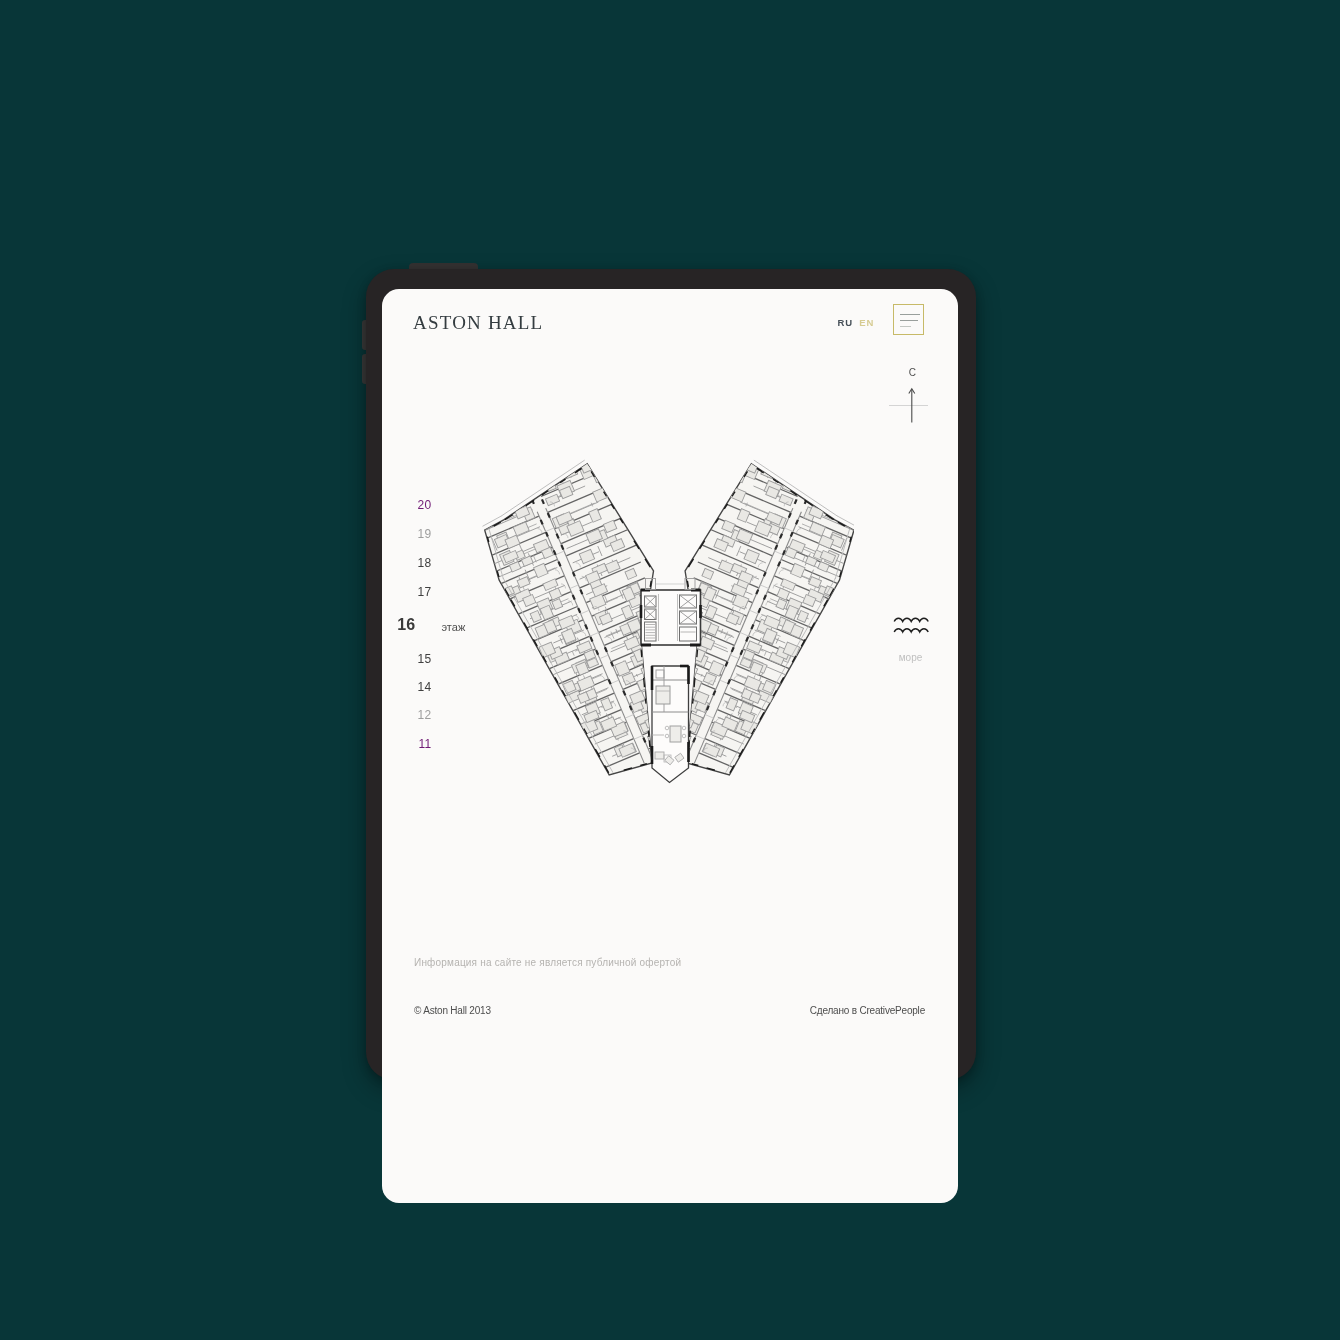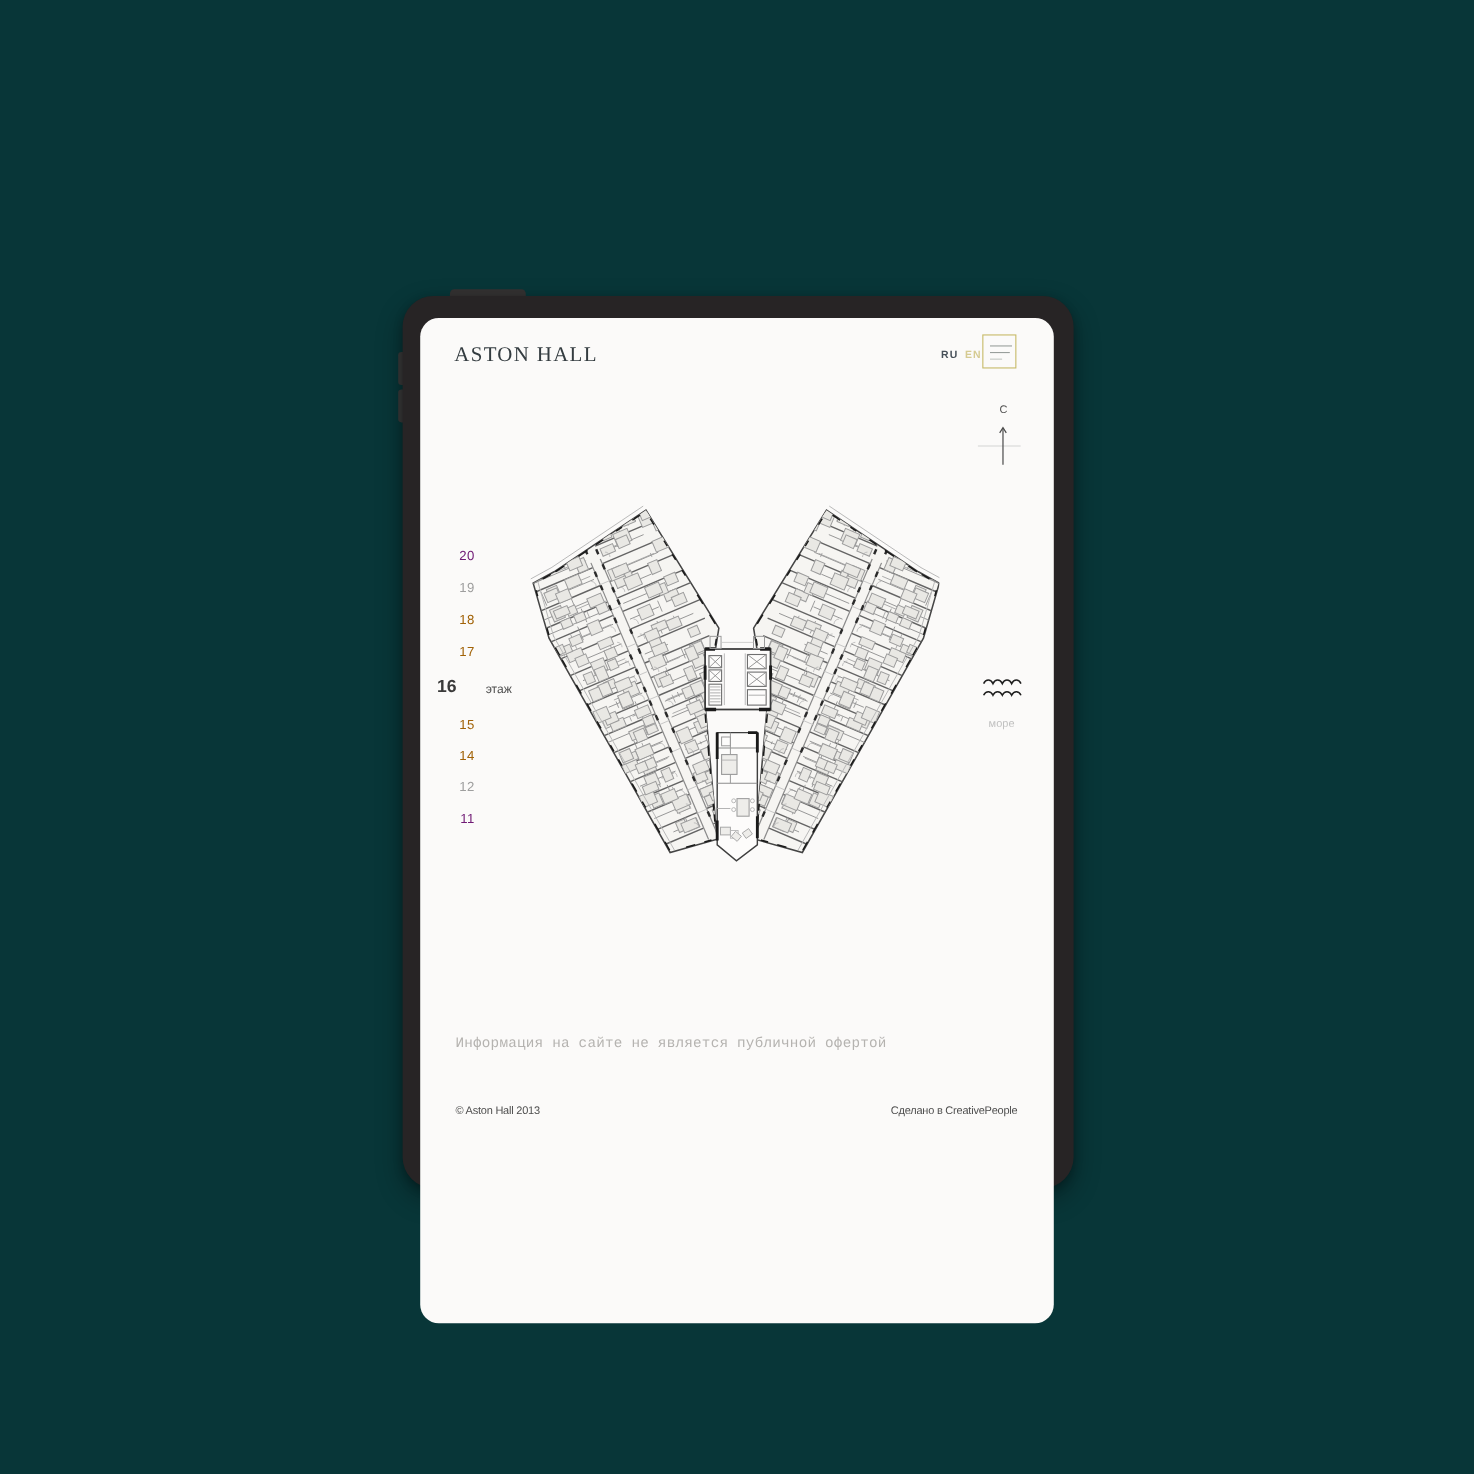--- a/index.html
+++ b/index.html
@@ -6,35 +6,35 @@
        font-family:"Liberation Sans",sans-serif;-webkit-font-smoothing:antialiased;}
   .camera{position:absolute;left:408.5px;top:263px;width:69px;height:14px;background:#343232;border-radius:4px;}
   .btn1{position:absolute;left:362px;top:320px;width:8px;height:30px;background:#3a3a3a;border-radius:3px;}
   .btn2{position:absolute;left:362px;top:353.5px;width:8px;height:30.5px;background:#3a3a3a;border-radius:3px;}
   .tablet{position:absolute;left:366px;top:269px;width:609.5px;height:811px;background:#272425;border-radius:28px;
           box-shadow:0 10px 24px rgba(0,0,0,0.33), 0 3px 8px rgba(0,0,0,0.22);}
   .screen{position:absolute;left:381.5px;top:289px;width:576px;height:914px;background:#fbfaf9;border-radius:17px;overflow:hidden;}
   
   .logo{position:absolute;left:31.5px;top:22.5px;font-family:"Liberation Serif",serif;font-size:19px;
         letter-spacing:1.2px;color:#343c40;font-weight:400;}
-  .lang{position:absolute;top:28px;left:456px;font-size:9.5px;font-weight:700;letter-spacing:1px;margin-left:18px;}
+  .lang{position:absolute;top:28px;left:456px;font-size:9.5px;font-weight:700;letter-spacing:1px;}
   .lang .ru{color:#475059;}
   .lang .en{color:#d6cb92;margin-left:6px;}
   .menu{position:absolute;left:511.8px;top:15px;width:29px;height:29px;border:1.5px solid #c7ba68;}
   .menu i{position:absolute;left:6px;height:0;border-top:1.6px solid #999f9c;display:block;}
   .compass{position:absolute;left:500px;top:72.5px;width:46px;height:70px;}
   .floors{position:absolute;left:0;top:0;}
-  .f{position:absolute;width:50px;text-align:right;font-size:12px;color:#a16207;letter-spacing:0.3px;}
+  .f{position:absolute;width:50px;text-align:right;font-size:12px;color:#404040;letter-spacing:0.3px;}
   .f.l{color:#701a75;}
   .f.m{color:#9e9e9e;}
   .f16{position:absolute;font-size:16px;color:#3a3a3a;width:55.5px;text-align:center;font-weight:bold;}
   .etazh{position:absolute;left:60px;top:332px;font-size:11px;color:#4f4f4f;}
   .sea{position:absolute;left:511px;top:325.5px;width:36px;text-align:center;}
   .sea .t{font-size:10px;color:#c0c0c0;margin-top:14px;}
-  .disc{position:absolute;left:32.5px;top:652px;font-size:13px;color:#b5b3b0;letter-spacing:0.2px;font-family:Liberation Mono, monospace;}
+  .disc{position:absolute;left:32.5px;top:668px;font-size:10px;color:#b5b3b0;letter-spacing:0.2px;}
   .foot{position:absolute;left:32.5px;top:715.5px;font-size:10px;letter-spacing:-0.2px;color:#4e4e4e;}
   .foot2{position:absolute;right:32.5px;top:715.5px;font-size:10px;letter-spacing:-0.2px;color:#4e4e4e;}
 </style></head>
 <body>
   <div class="camera"></div>
   <div class="btn1"></div>
   <div class="btn2"></div>
   <div class="tablet"></div>
   <div class="screen">
     <div class="logo">ASTON&nbsp;HALL</div>

